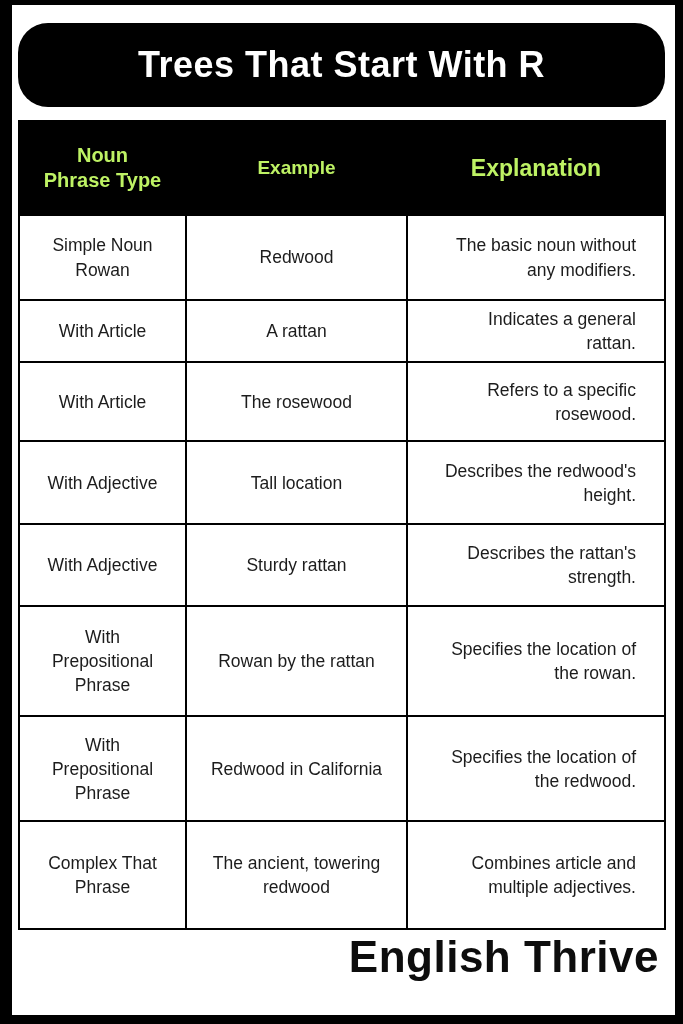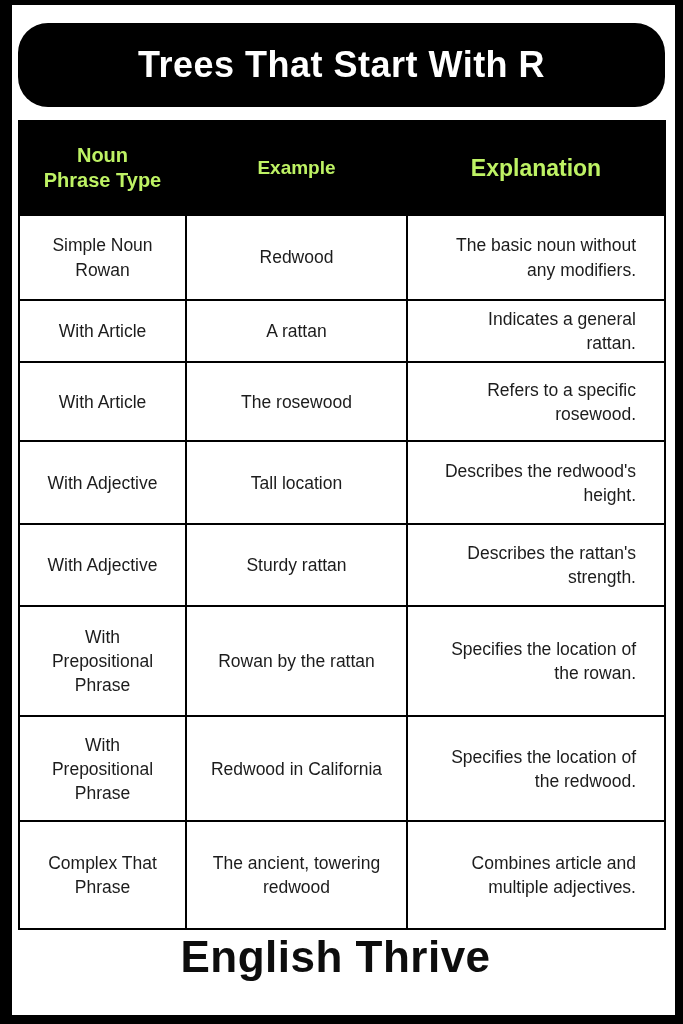--- a/index.html
+++ b/index.html
@@ -69,21 +69,21 @@
   .np-table tbody tr:nth-child(2) { height: 61px; }
   .np-table tbody tr:nth-child(3) { height: 79px; }
   .np-table tbody tr:nth-child(4) { height: 83px; }
   .np-table tbody tr:nth-child(5) { height: 82px; }
   .np-table tbody tr:nth-child(6) { height: 110px; }
   .np-table tbody tr:nth-child(7) { height: 105px; }
   .np-table tbody tr:nth-child(8) { height: 108px; }
   .brand-footer {
     margin-top: 3px;
     padding-right: 16px;
-    text-align: center;
+    text-align: right;
   }
   .brand-text {
     font-size: 44px;
     font-weight: 700;
     color: #0d0d0d;
     letter-spacing: 0.5px;
     line-height: 1.1;
   }
 </style>
 </head>

